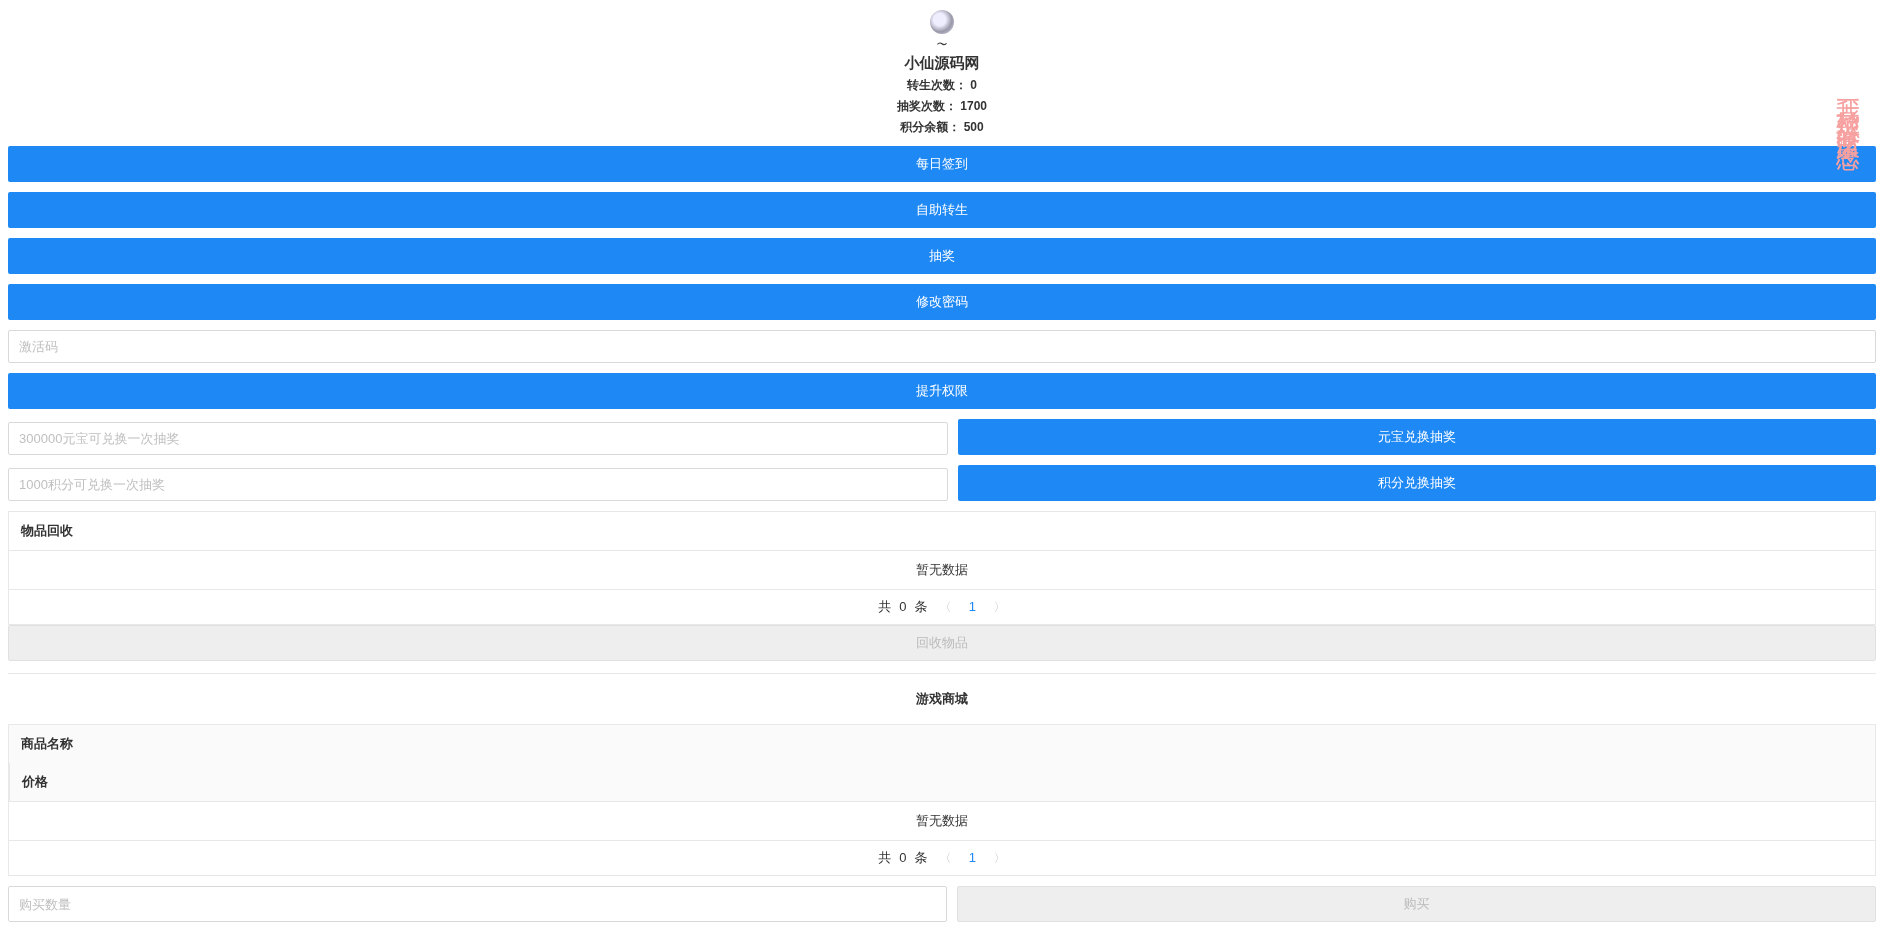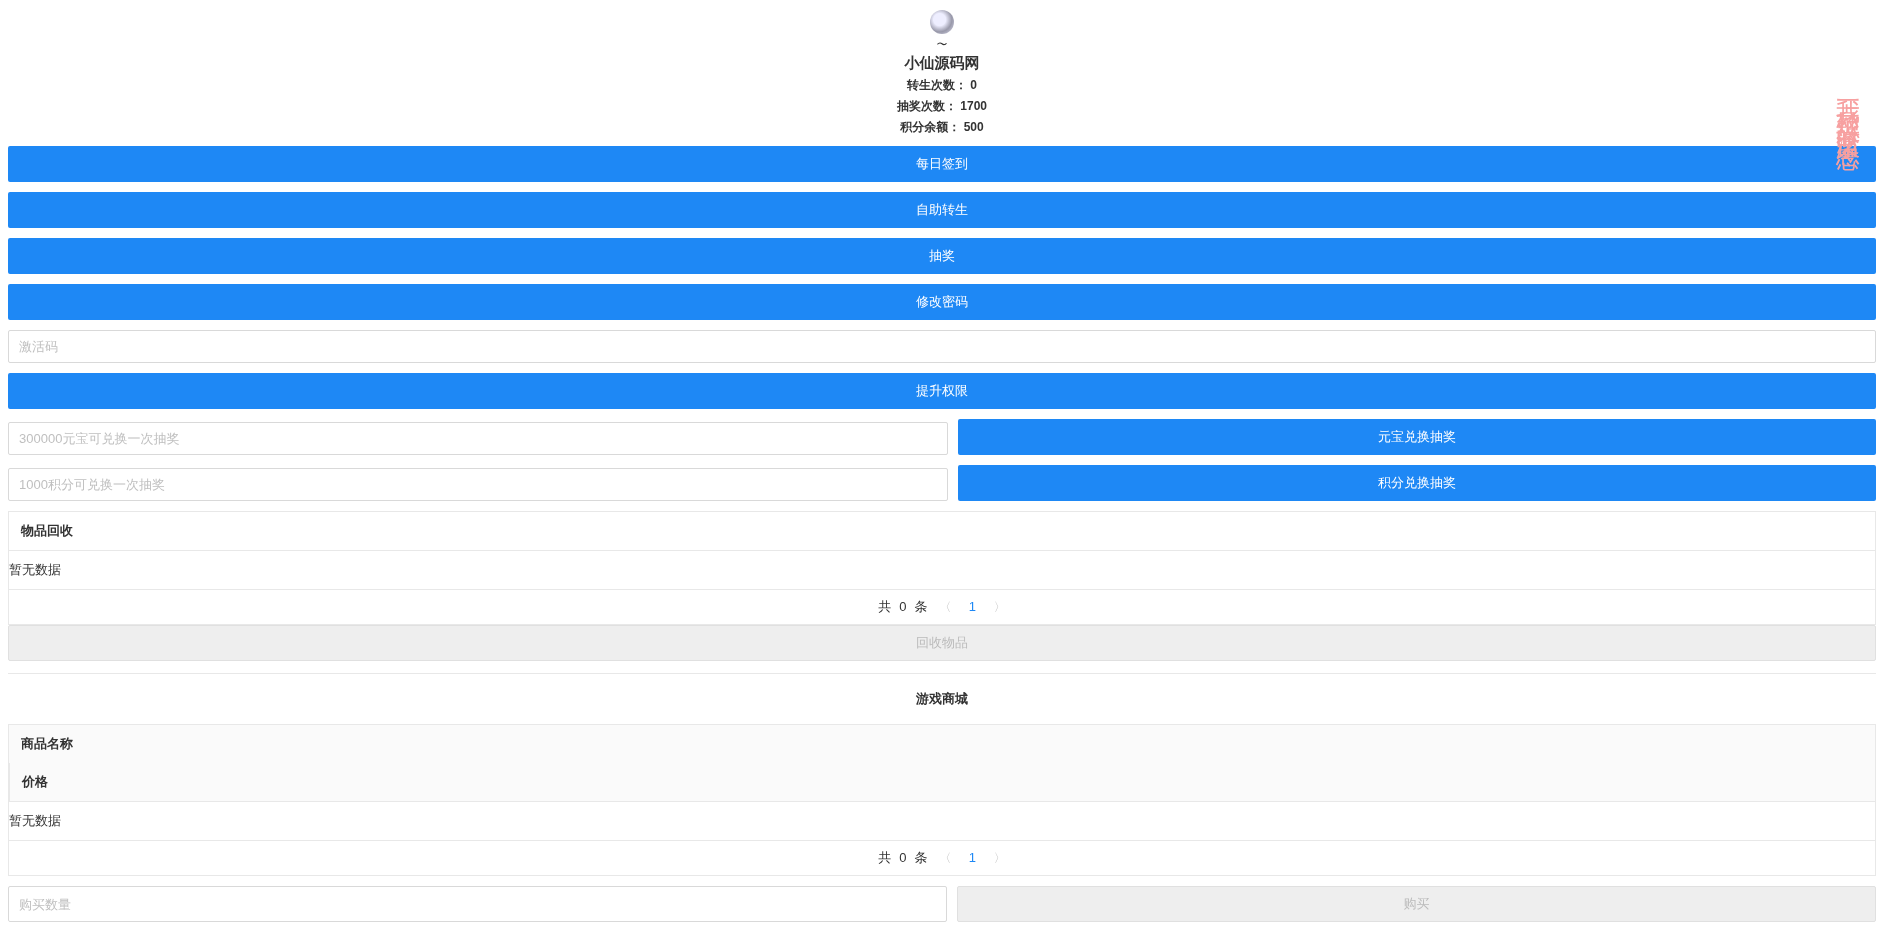--- a/index.html
+++ b/index.html
@@ -36,21 +36,21 @@
   .input::placeholder { color: #bfbfbf; }
   .row { display: flex; gap: 10px; margin-bottom: 10px; align-items: flex-end; }
   .row .input { flex: 1; margin-bottom: 0; }
   .row .btn-blue { flex: 1; margin-bottom: 0; }
   .section-header {
     background: #fff; border: 1px solid #e8e8e8;
     padding: 10px 12px; font-size: 13px; color: #333; font-weight: bold;
   }
   .table-empty {
     border: 1px solid #e8e8e8; border-top: none;
-    padding: 10px 0; font-size: 13px; color: #333;
+    padding: 10px 0; text-align: center; font-size: 13px; color: #333;
   }
   .pager {
     text-align: center; padding: 8px 0; font-size: 13px; color: #333;
     border: 1px solid #e8e8e8; border-top: none;
   }
   .pager span { margin: 0 4px; }
   .pager .arrow { color: #bfbfbf; cursor: not-allowed; font-size: 12px; }
   .pager .page-num { color: #1e88f5; font-weight: 500; padding: 0 6px; cursor: pointer; }
   .btn-gray {
     display: block; width: 100%;

